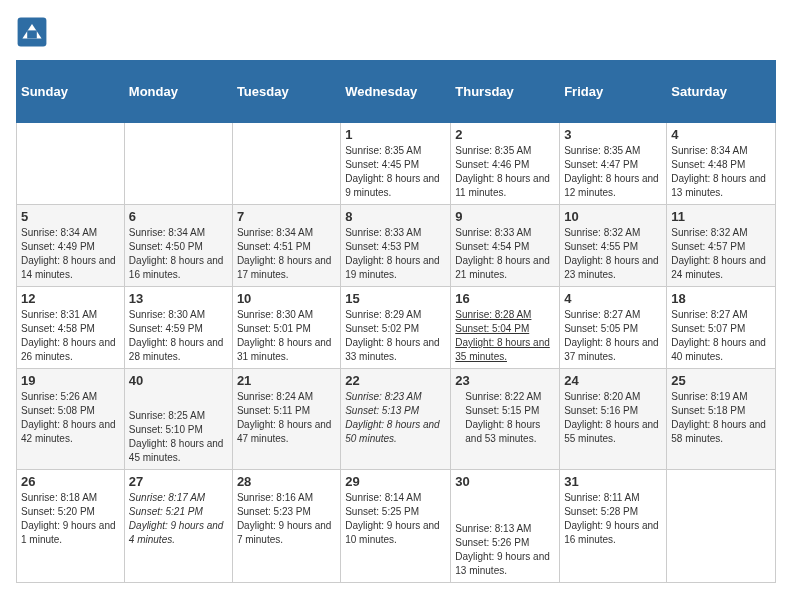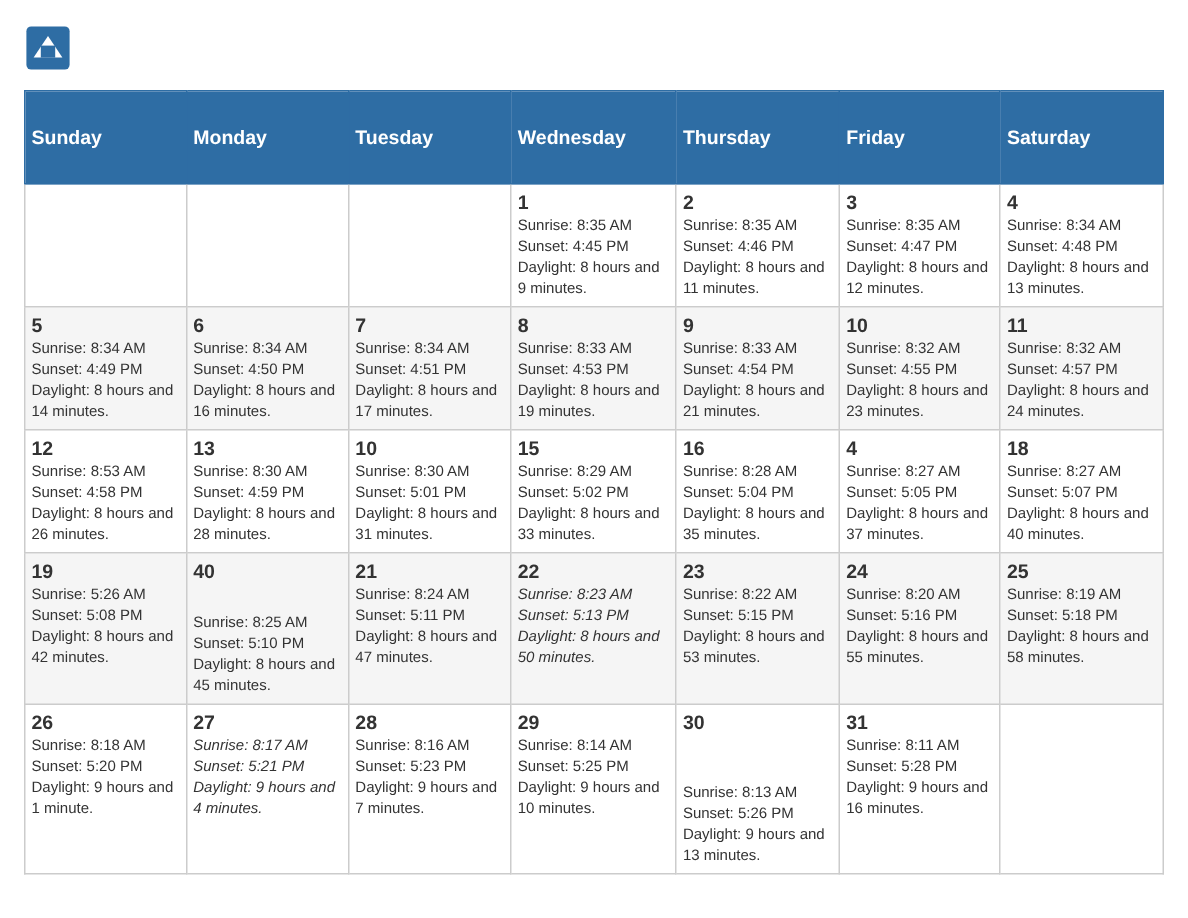--- a/index.html
+++ b/index.html
@@ -189,21 +189,21 @@
         <td>
           <div class="day-number">11</div>
           <div class="day-info" style="white-space: pre-line;">Sunrise: 8:32 AM
 Sunset: 4:57 PM
 Daylight: 8 hours and 24 minutes.</div>
         </td>
       </tr>
       <tr>
         <td>
           <div class="day-number">12</div>
-          <div class="day-info" style="white-space: pre-line;">Sunrise: 8:53 AM
+          <div class="day-info" style="white-space: pre-line;">Sunrise: 8:31 AM
 Sunset: 4:58 PM
 Daylight: 8 hours and 26 minutes.</div>
         </td>
         <td>
           <div class="day-number">13</div>
           <div class="day-info" style="white-space: pre-line;">Sunrise: 8:30 AM
 Sunset: 4:59 PM
 Daylight: 8 hours and 28 minutes.</div>
         </td>
         <td>
@@ -213,21 +213,21 @@
 Daylight: 8 hours and 31 minutes.</div>
         </td>
         <td>
           <div class="day-number">15</div>
           <div class="day-info" style="white-space: pre-line;">Sunrise: 8:29 AM
 Sunset: 5:02 PM
 Daylight: 8 hours and 33 minutes.</div>
         </td>
         <td>
           <div class="day-number">16</div>
-          <div class="day-info" style="white-space: pre-line;">Sunrise: 8:28 AM
+          <div class="day-info" style="white-space: pre-line; text-decoration: underline;">Sunrise: 8:28 AM
 Sunset: 5:04 PM
 Daylight: 8 hours and 35 minutes.</div>
         </td>
         <td>
           <div class="day-number">4</div>
           <div class="day-info" style="white-space: pre-line;">Sunrise: 8:27 AM
 Sunset: 5:05 PM
 Daylight: 8 hours and 37 minutes.</div>
         </td>
         <td>
@@ -257,21 +257,21 @@
 Daylight: 8 hours and 47 minutes.</div>
         </td>
         <td>
           <div class="day-number">22</div>
           <div class="day-info" style="white-space: pre-line; font-style: italic;">Sunrise: 8:23 AM
 Sunset: 5:13 PM
 Daylight: 8 hours and 50 minutes.</div>
         </td>
         <td>
           <div class="day-number">23</div>
-          <div class="day-info" style="white-space: pre-line;">Sunrise: 8:22 AM
+          <div class="day-info" style="white-space: pre-line; margin-left: 10px;">Sunrise: 8:22 AM
 Sunset: 5:15 PM
 Daylight: 8 hours and 53 minutes.</div>
         </td>
         <td>
           <div class="day-number">24</div>
           <div class="day-info" style="white-space: pre-line;">Sunrise: 8:20 AM
 Sunset: 5:16 PM
 Daylight: 8 hours and 55 minutes.</div>
         </td>
         <td>

